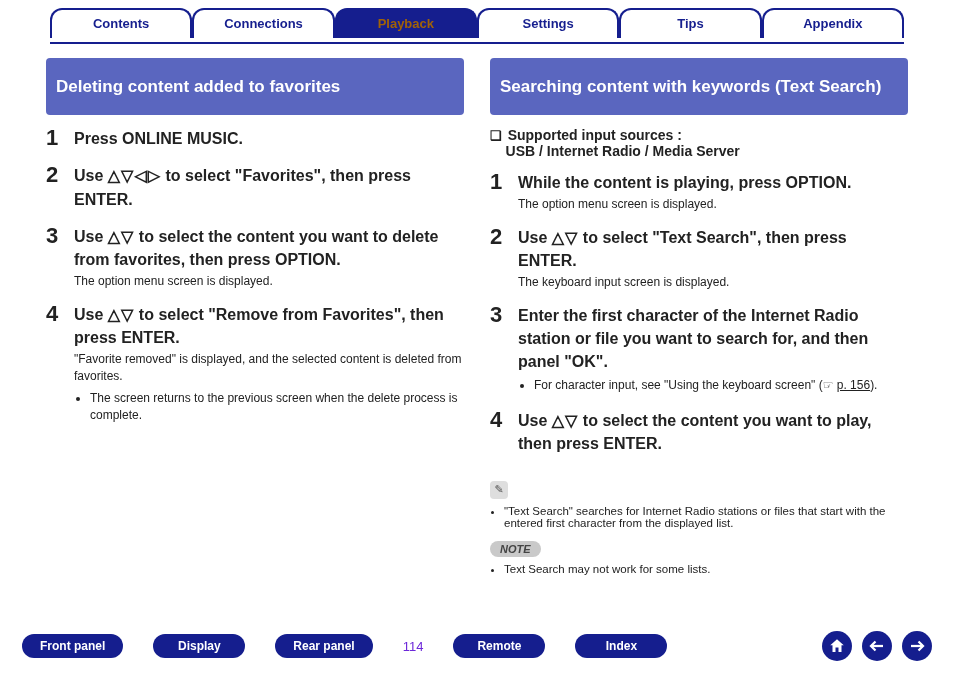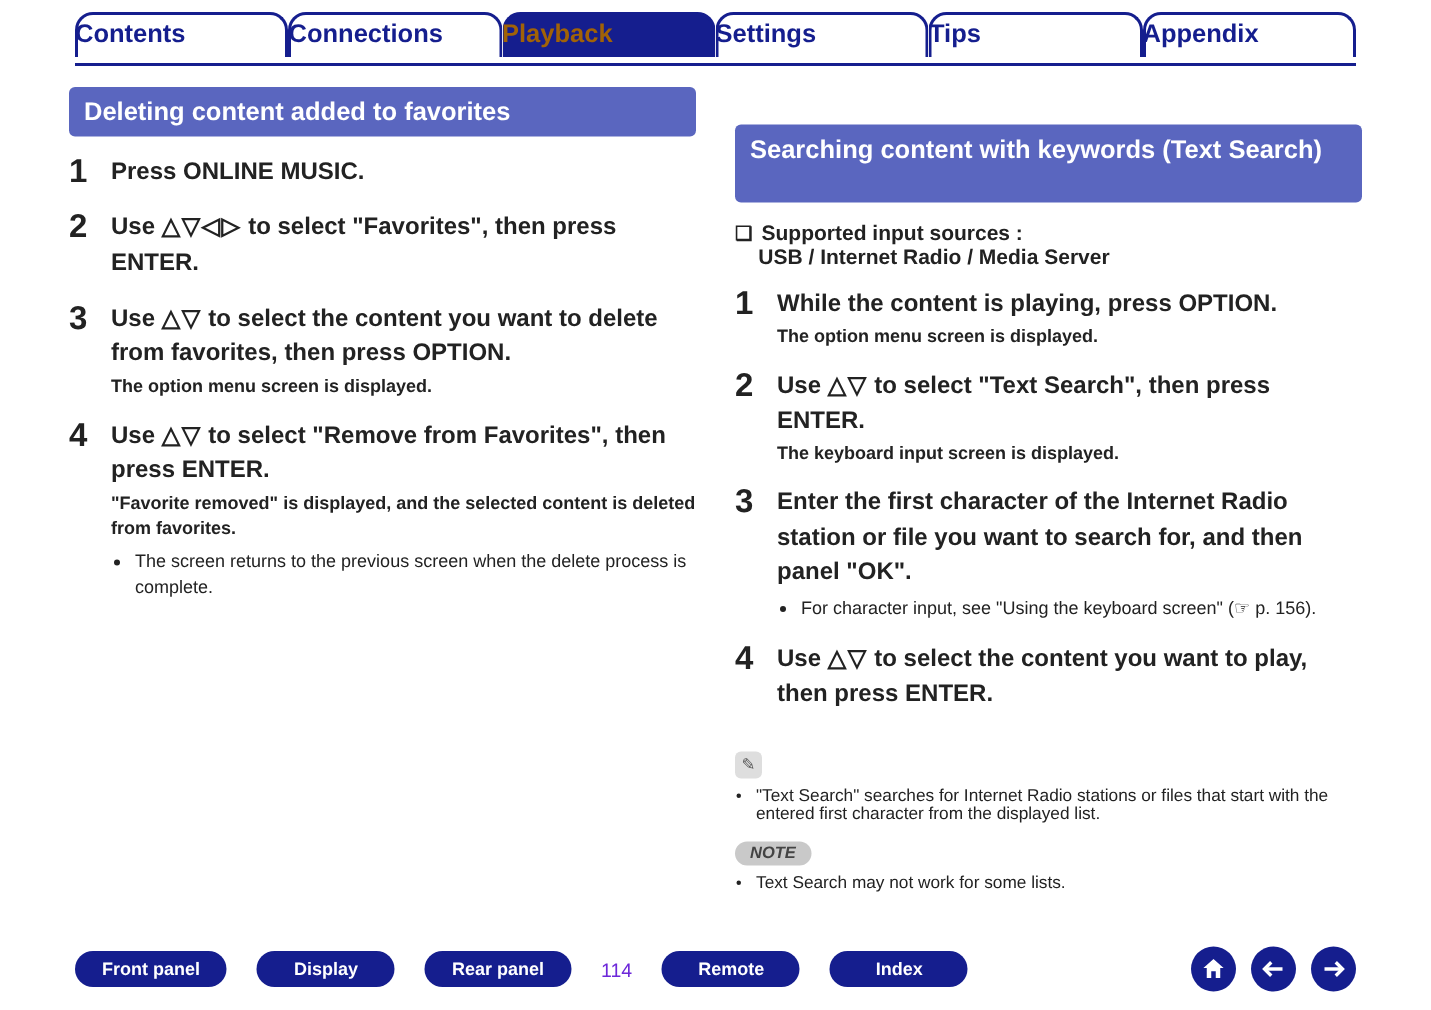--- a/index.html
+++ b/index.html
@@ -18,22 +18,22 @@
     gap: 0;
     padding: 8px 50px 4px 50px;
     align-items: flex-end;
   }
   .tab {
     position: relative;
     flex: 1;
     height: 30px;
     display: flex;
     align-items: center;
-    justify-content: flex-start;
-    font-size: 17px;
+    justify-content: center;
+    font-size: 13px;
     font-weight: bold;
     color: #151e8e;
     cursor: pointer;
   }
   .tab::before {
     content: "";
     position: absolute;
     inset: 0;
     border: 2px solid #151e8e;
     border-bottom: none;
@@ -51,41 +51,41 @@
     padding: 0 46px;
     gap: 26px;
   }
   .col { flex: 1; }
 
   .hband {
     background: #5a66bf;
     color: #fff;
     font-weight: bold;
     font-size: 17px;
-    padding: 6px 10px;
+    padding: 18px 10px;
     border-radius: 4px;
     line-height: 1.25;
     min-height: 30px;
     display: flex;
     align-items: center;
   }
-  .hband.tall { min-height: 52px; align-items: flex-start; margin-top: 25px; }
+  .hband.tall { min-height: 52px; align-items: flex-start; }
 
   .steps { margin-top: 12px; }
   .step { display: flex; gap: 10px; margin-bottom: 12px; }
   .step .num {
     font-size: 22px;
     font-weight: bold;
     width: 18px;
     flex: 0 0 18px;
     line-height: 1;
   }
   .step .body { flex: 1; font-size: 12.5px; line-height: 1.45; }
   .step .bold { font-weight: bold; font-size: 16px; margin-bottom: 2px; }
-  .step .sub { font-size: 12px; margin-top: 2px; font-weight: bold; }
+  .step .sub { font-size: 12px; margin-top: 2px; }
   .step ul { margin: 4px 0 0 0; padding-left: 16px; font-size: 12px; }
   .step ul li { margin-bottom: 2px; }
 
   .subhead {
     font-weight: bold;
     font-size: 14px;
     margin: 12px 0 4px 0;
   }
   .subhead .sq { margin-right: 6px; font-size: 13px; }
 
@@ -102,34 +102,34 @@
   }
   .tiny-bullets { margin: 6px 0 0 0; padding-left: 14px; font-size: 11.5px; }
   .tiny-bullets li { margin-bottom: 2px; }
 
   .pencil {
     width: 18px; height: 18px; border-radius: 4px;
     background: #dedede; display:inline-flex; align-items:center; justify-content:center;
     font-size: 11px; color:#555; margin-top: 12px;
   }
 
-  .link { color: #222; }
+  .link { text-decoration: underline; color: #222; }
 
   
   .arrows { font-family: "Arial", sans-serif; letter-spacing: 1px; }
 
   
   .footer {
     position: absolute;
     bottom: 12px;
     left: 0; right: 0;
     display: flex;
     align-items: center;
-    padding: 0 50px;
-    gap: 20px;
+    padding: 0 22px;
+    gap: 30px;
   }
   .pill {
     background: #151e8e;
     color: #fff;
     font-weight: bold;
     font-size: 12px;
     padding: 5px 18px;
     border-radius: 14px;
     cursor: pointer;
     min-width: 92px;

